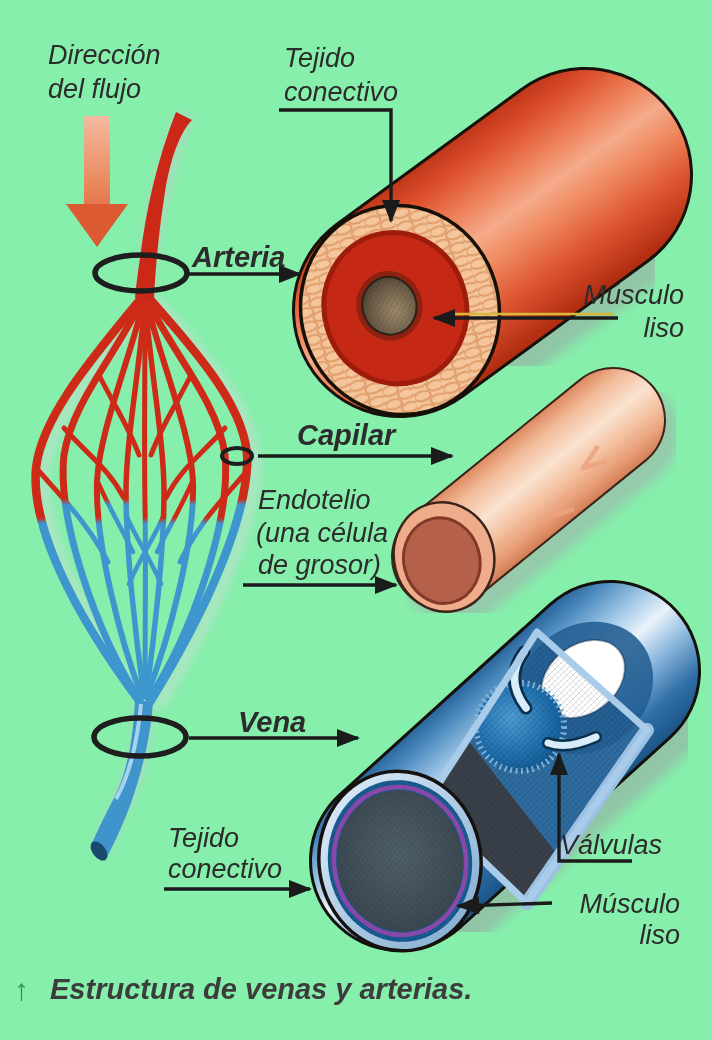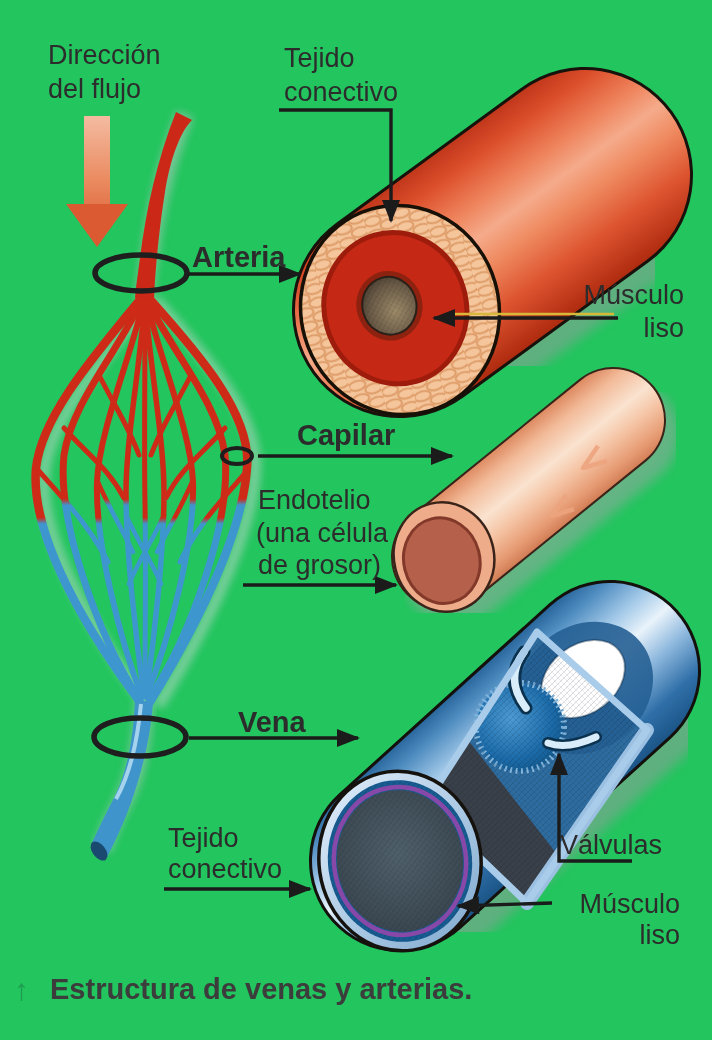--- a/index.html
+++ b/index.html
@@ -1,16 +1,16 @@
 <!DOCTYPE html>
 <html><head>
 <meta charset="utf-8">
 <style>
   html,body{margin:0;padding:0;background:#fdfdfb;}
-  .stage{position:relative;width:712px;height:1040px;overflow:hidden;background:#22c55e;}
+  .stage{position:relative;width:712px;height:1040px;overflow:hidden;background:#86efac;font-style:italic;}
   svg{display:block;}
   text{font-family:"Liberation Sans",sans-serif;fill:#2c2c2c;}
   .lbl{font-size:27px;}
   .lbl-b{font-size:29px;font-weight:bold;}
   .cap-txt{font-size:29px;font-weight:bold;fill:#3c3c3c;}
   .cap-arrow{font-size:30px;font-weight:bold;fill:#1f9c50;}
   .leader{stroke:#1b1b1b;stroke-width:3.4;fill:none;}
 </style>
 </head>
 <body>

